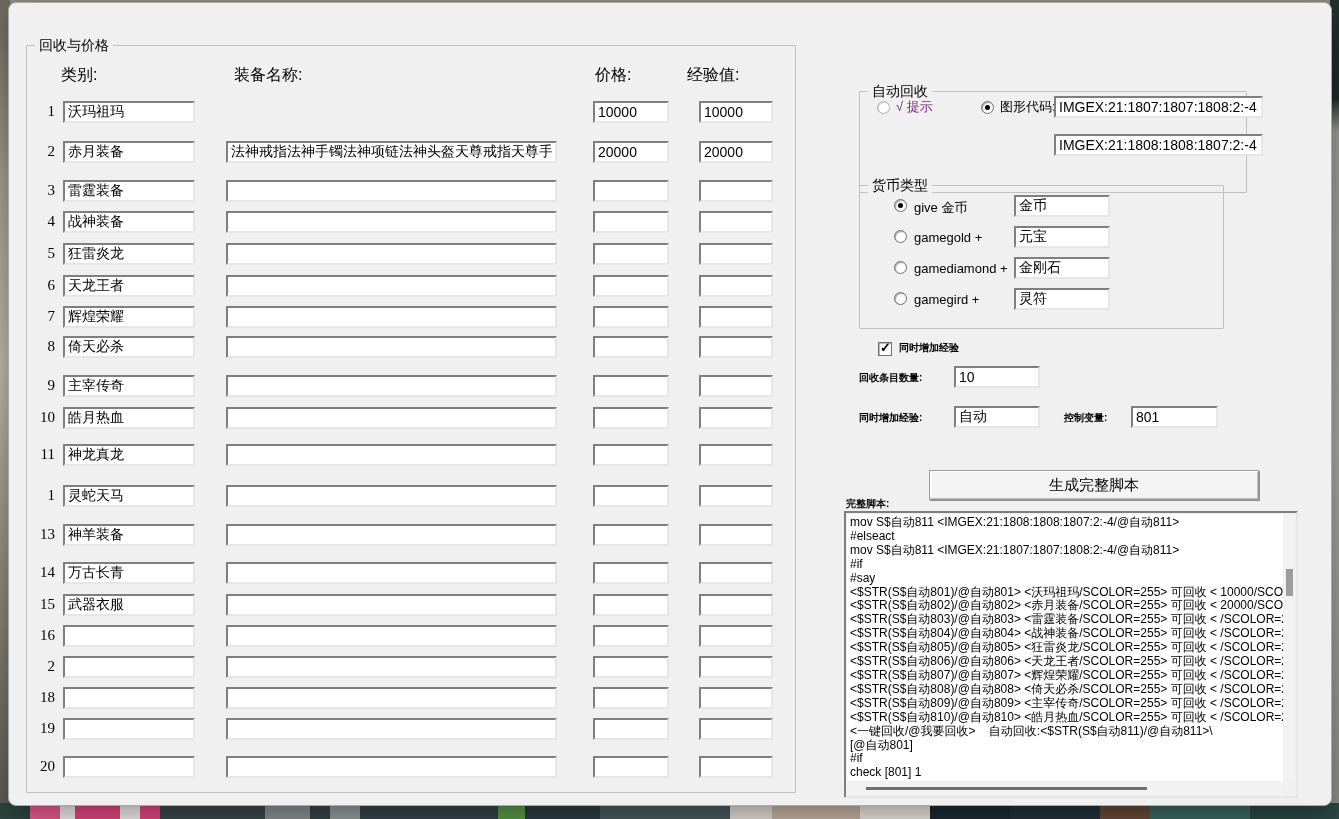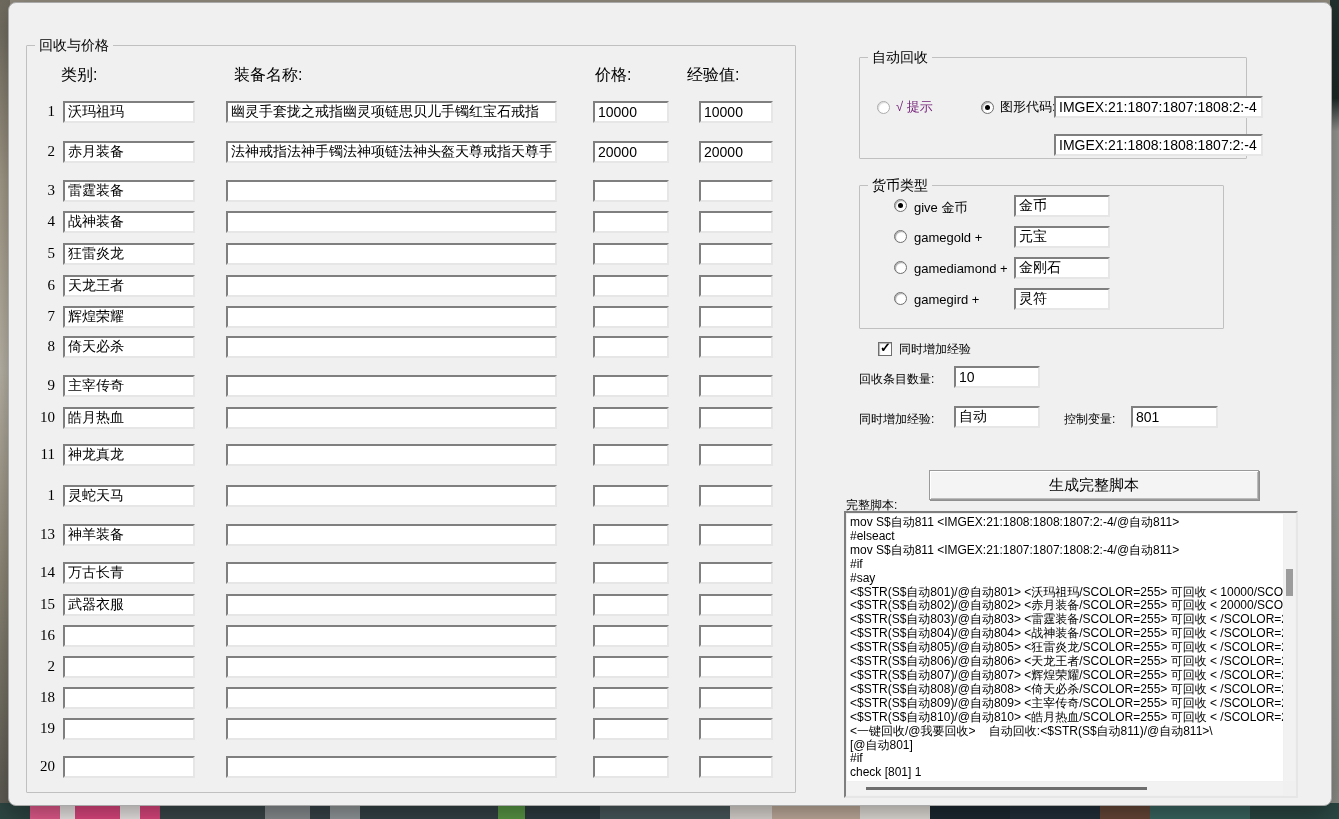--- a/index.html
+++ b/index.html
@@ -65,21 +65,21 @@
     height:5px; border-radius:50%; background:#000; }
   .radio.disabled { border-color:#ababab; box-shadow:inset 1px 1px 1px rgba(0,0,0,.15); }
   .radio-wrap { position:absolute; display:flex; align-items:center; gap:6px; height:16px; }
   .rlabel { font-size:13px; color:#000; white-space:nowrap; }
   .rlabel.gray { color:#701a75; }
 
   .checkbox { position:absolute; width:14px; height:14px; background:#fff; border:1px solid #6e6e6e;
     box-shadow:inset 1px 1px 1px rgba(0,0,0,.3); }
   .checkbox .check { position:absolute; left:1px; top:-3px; font-size:13px; font-weight:bold; color:#000; }
 
-  .flabel { position:absolute; font-size:12px; color:#000; white-space:nowrap; }
+  .flabel { position:absolute; font-size:10px; color:#000; white-space:nowrap;font-weight:bold; }
 
   .vb-button { position:absolute; background:#f4f4f4; border:1px solid #9a9a9a;
     box-shadow:inset 1px 1px 0 #ffffff, inset -1px -1px 0 #bcbcbc, 1px 1px 0 #8f8f8f;
     font-size:15px; color:#000; display:flex; align-items:center; justify-content:center; }
 
   
   .script-box { position:absolute; left:835px; top:508px; width:454px; height:287px;
     background:#f0f0f0; border:2px solid; border-color:#7f7f7f #e6e6e6 #e6e6e6 #7f7f7f; }
   .script-view { position:absolute; left:1px; top:1px; right:13px; bottom:15px;
     background:#fff; overflow:hidden; }
@@ -109,21 +109,20 @@
     <span class="grouplabel">回收与价格</span>
   </div>
   <span class="colhdr" style="left:52px;">类别:</span>
   <span class="colhdr" style="left:225px;">装备名称:</span>
   <span class="colhdr" style="left:586px;">价格:</span>
   <span class="colhdr" style="left:678px;">经验值:</span>
   <div id="rows-container">
   <div class="form-row" style="top: 98px;">
     <span class="rownum">1</span>
     <input class="tb cat" value="沃玛祖玛" style="">
-    <input class="tb name" value="幽灵手套拢之戒指幽灵项链思贝儿手镯红宝石戒指" style="">
     <input class="tb price" value="10000" style="">
     <input class="tb exp" value="10000" style="">
   </div>
 
   <div class="form-row" style="top: 138px;">
     <span class="rownum">2</span>
     <input class="tb cat" value="赤月装备" style="">
     <input class="tb name" value="法神戒指法神手镯法神项链法神头盔天尊戒指天尊手镯" style="">
     <input class="tb price" value="20000" style="">
     <input class="tb exp" value="20000" style="">
@@ -267,21 +266,21 @@
 
   <div class="form-row" style="top: 753px;">
     <span class="rownum">20</span>
     <input class="tb cat" style="">
     <input class="tb name" style="">
     <input class="tb price" style="">
     <input class="tb exp" style="">
   </div>
 </div>
 
-  <div class="groupbox" style="left:850px; top:54px; width:388px; height:102px;padding-left:44px;">
+  <div class="groupbox" style="left:850px; top:88px; width:388px; height:102px;padding-left:44px;">
     <span class="grouplabel">自动回收</span>
   </div>
   <div class="radio-wrap" style="left:868px; top:96px;">
     <span class="radio disabled"></span>
     <span class="rlabel gray">√ 提示</span>
   </div>
   <div class="radio-wrap" style="left:972px; top:96px;">
     <span class="radio selected" id="radio-code"></span>
     <span class="rlabel">图形代码:</span>
   </div>

